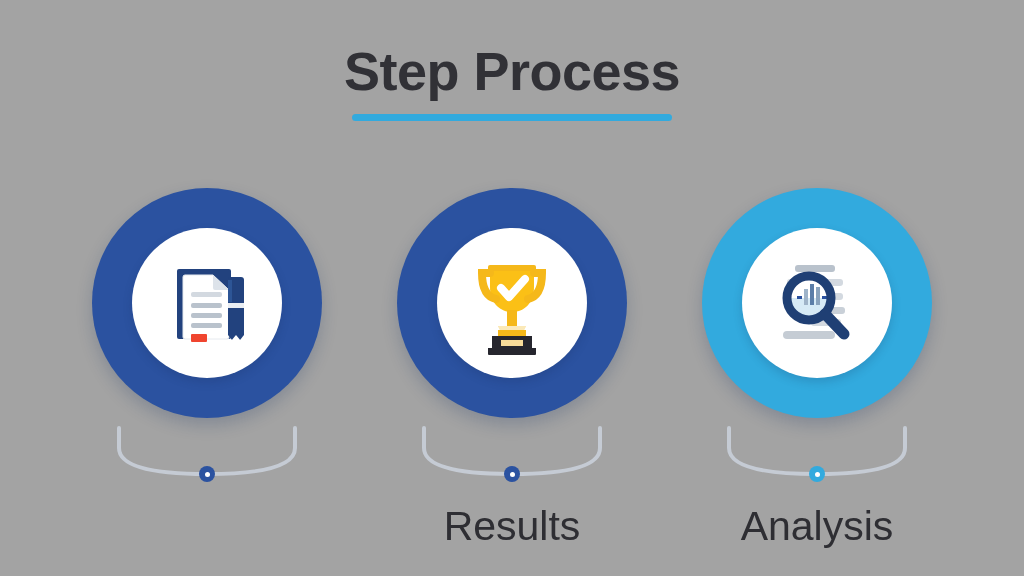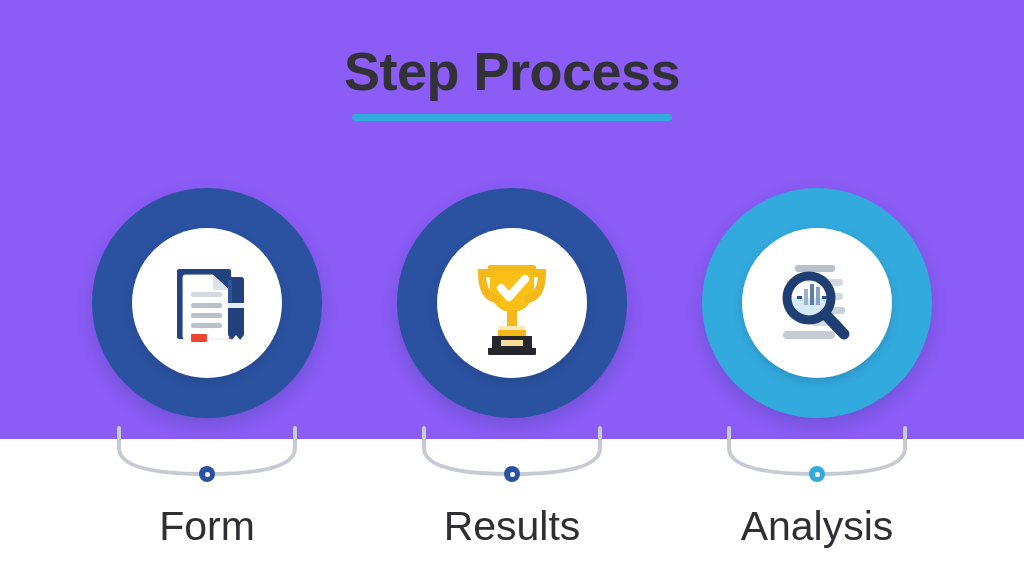--- a/index.html
+++ b/index.html
@@ -11,22 +11,22 @@
   body {
     width: 1024px;
     height: 579px;
     overflow: hidden;
     font-family: "Liberation Sans", "DejaVu Sans", sans-serif;
     position: relative;
   }
   .canvas {
     position: relative;
     width: 1024px;
-    height: 439px;
-    background: #8b5cf6;
+    height: 576px;
+    background: #a3a3a3;
   }
 
   
   .title-block {
     position: absolute;
     left: 0;
     top: 40px;
     width: 1024px;
     text-align: center;
   }
@@ -170,21 +170,20 @@
             </svg>
           </span>
         </div>
       </div>
       <div class="connector">
         <svg width="200" height="62" viewBox="0 0 200 62">
           <path d="M12 2 V22 Q12 48 100 48 Q188 48 188 22 V2" fill="none" stroke="#c5cbd4" stroke-width="4" stroke-linecap="round"></path>
         </svg>
         <span class="conn-dot" style="background:#2b52a0;"></span>
       </div>
-      <div class="step-label">Form</div>
     </div>
 
     <div class="step">
       <div class="step-ring" style="background:#2b52a0;">
         <div class="step-inner">
           <span class="icon-wrap">
             <svg viewBox="0 0 104 104" width="104" height="104">
 
               <rect x="28" y="14" width="48" height="8" rx="2" fill="#f5b81a"></rect>
 

